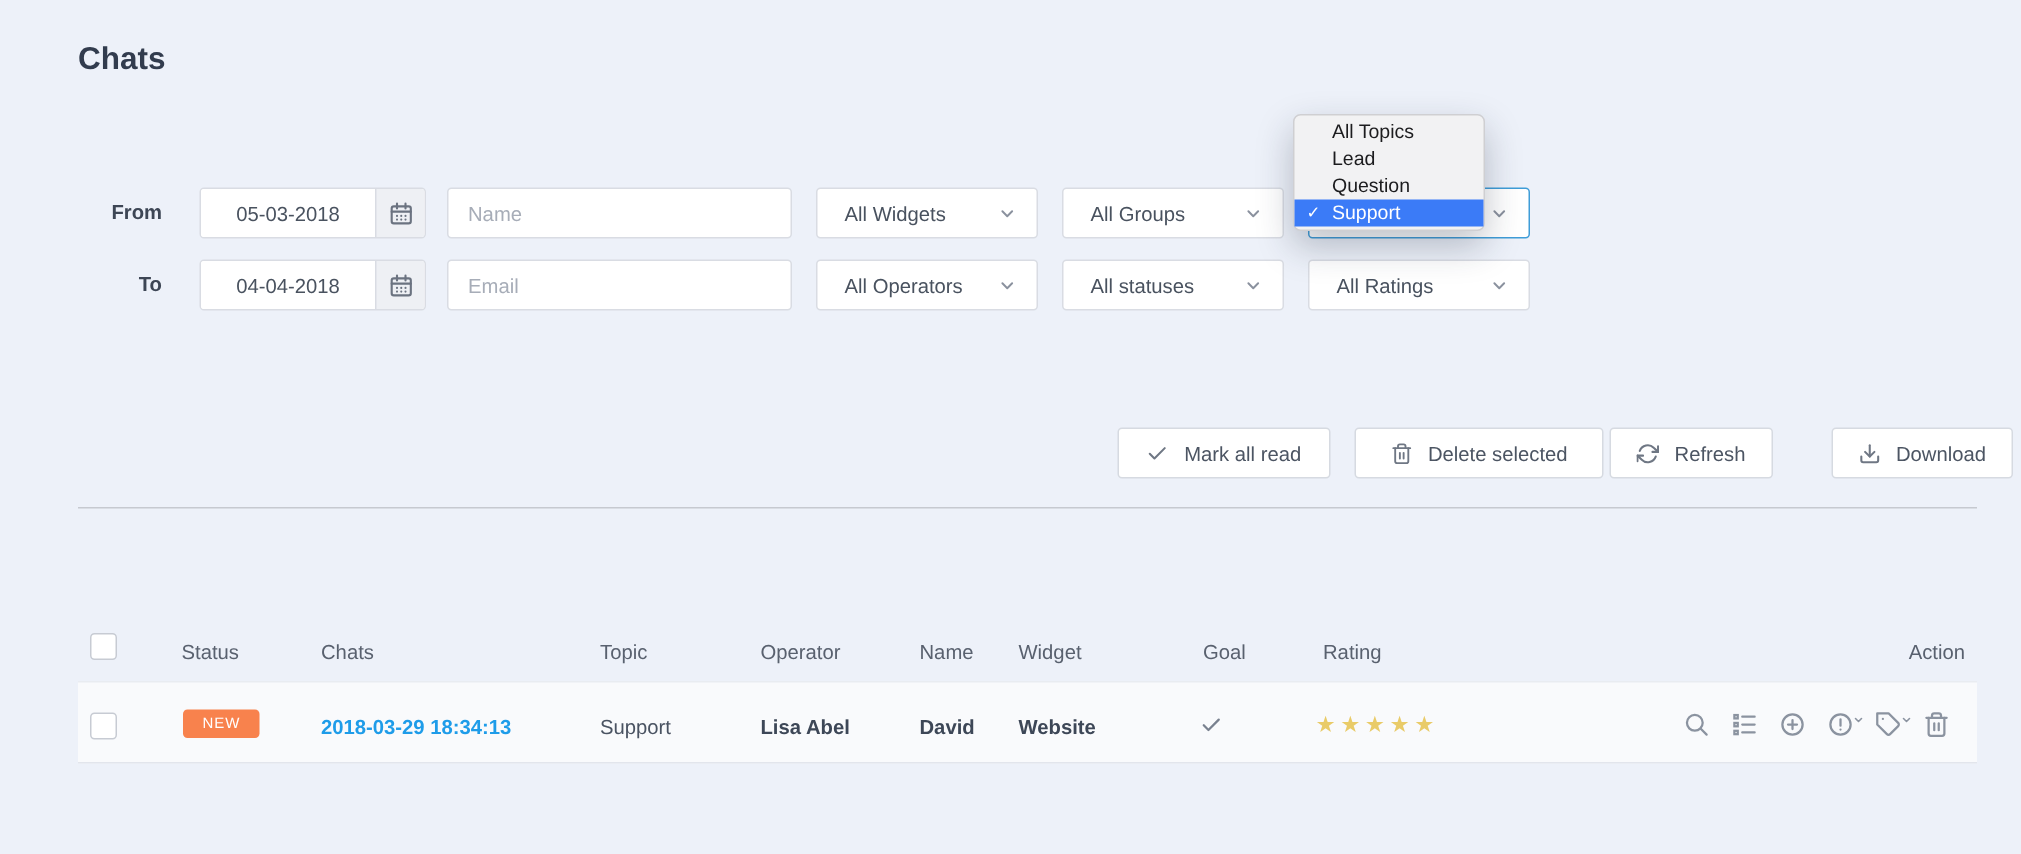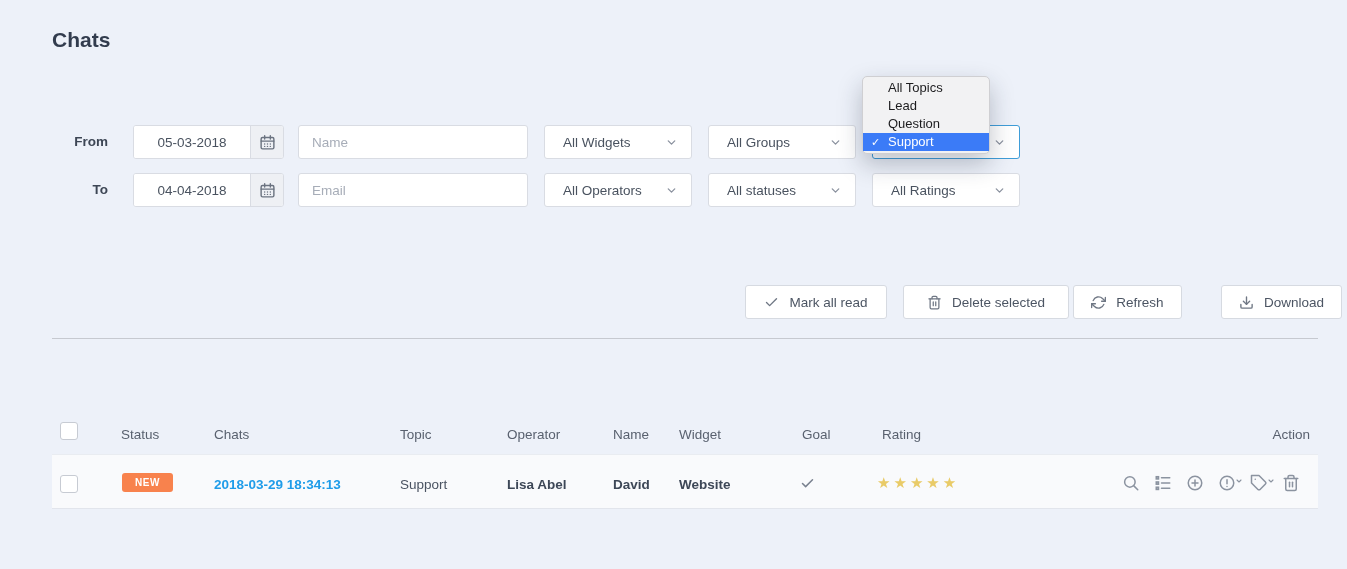--- a/index.html
+++ b/index.html
@@ -33,21 +33,21 @@
   .btn svg{color:#6f7784;flex:none;}
   .divider{left:52px;top:338px;width:1266px;height:1px;background:#c6c9d0;}
 
   
   .thead{left:52px;top:410px;width:1266px;height:44px;}
   .th{position:absolute;top:17px;font-size:13.5px;color:#59616f;}
   .trow{left:52px;top:454px;width:1266px;height:55px;background:#f9fafc;border-top:1px solid #e9ecf1;border-bottom:1px solid #e2e5ec;box-sizing:border-box;}
   .td{position:absolute;top:22px;font-size:13.5px;color:#4a5362;}
   .bold{font-weight:700;color:#3d4757;}
   .cb{position:absolute;width:16px;height:16px;border:1px solid #c7cbd3;border-radius:3px;background:#fff;cursor:pointer;}
-  .badge{position:absolute;left:70px;top:18px;background:#f8824d;color:#fff;font-size:10px;font-weight:700;letter-spacing:.6px;padding:4px 13px;border-radius:3px;}
+  .badge{position:absolute;left:70px;top:18px;background:#f8824d;color:#fff;font-size:10px;font-weight:400;letter-spacing:.6px;padding:4px 13px;border-radius:3px;}
   .datelink{left:162px;font-weight:700;color:#1e9ce9;text-decoration:none;cursor:pointer;}
   .stars{left:825px;top:19px;font-size:15px;letter-spacing:3px;color:#e9cb68;}
   .goalcheck{left:746px;top:21px;color:#79818f;}
   .icons{position:absolute;right:18px;top:19px;display:flex;gap:14px;align-items:center;color:#8b93a0;}
   .iconbtn{position:relative;display:flex;cursor:pointer;color:#8b93a0;}
   .chev-mini{position:absolute;right:-7px;top:-3px;}
 
   .c-status{left:69px;}.c-date{left:162px;}.c-topic{left:348px;text-align:center;}.c-operator{left:455px;}
   .c-name{left:561px;}.c-widget{left:627px;}.c-goal{left:750px;}.c-rating{left:830px;}
   .c-action{right:8px;}

